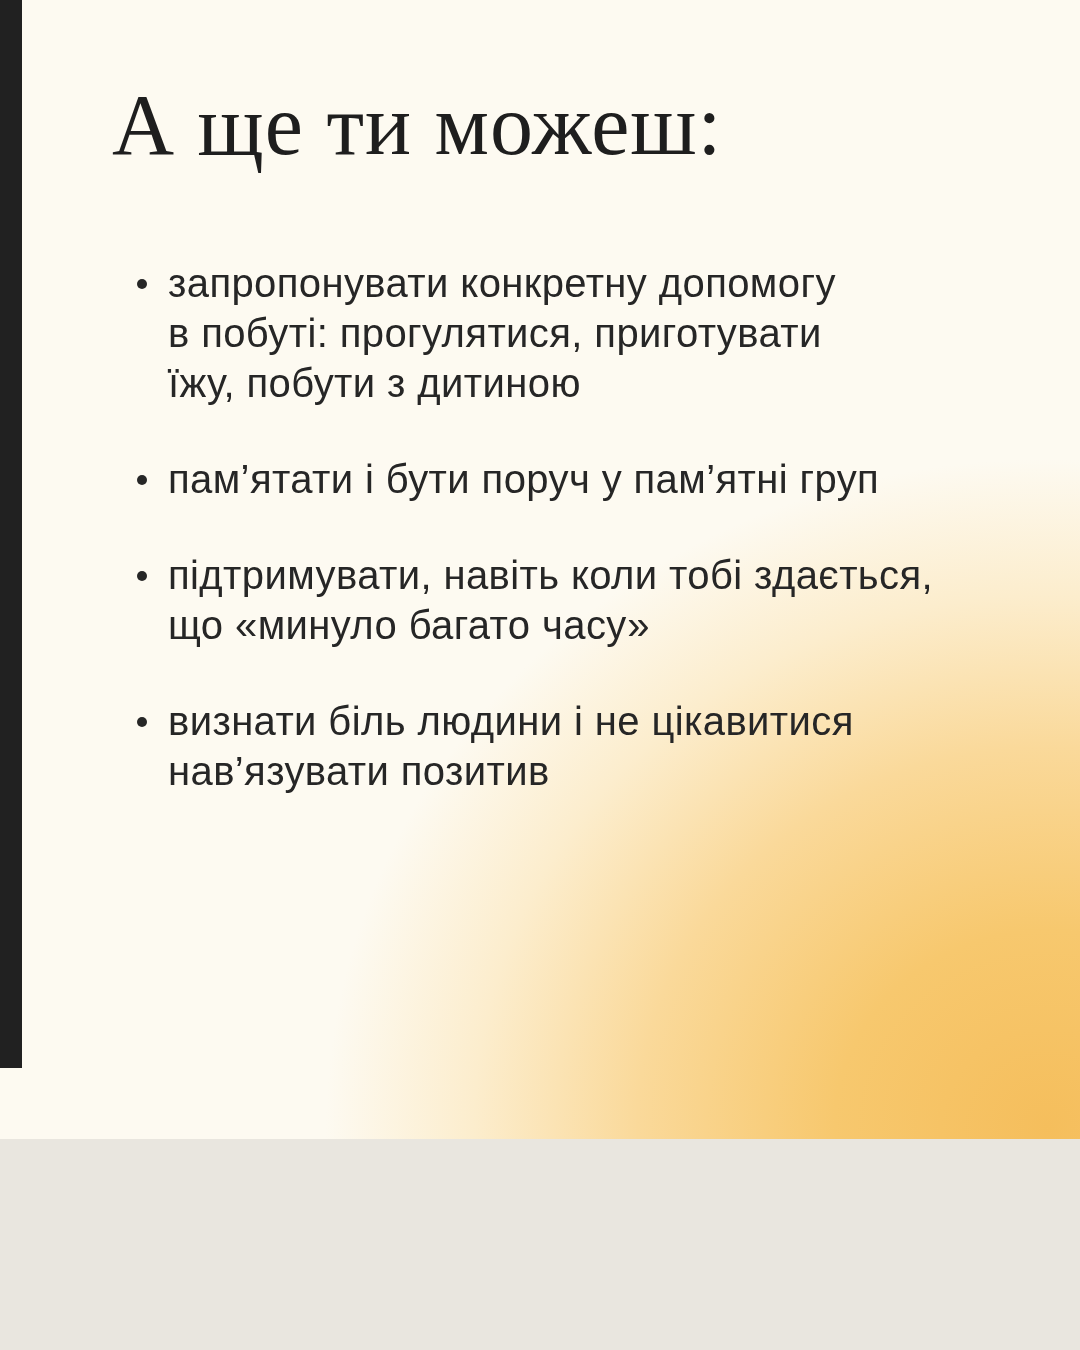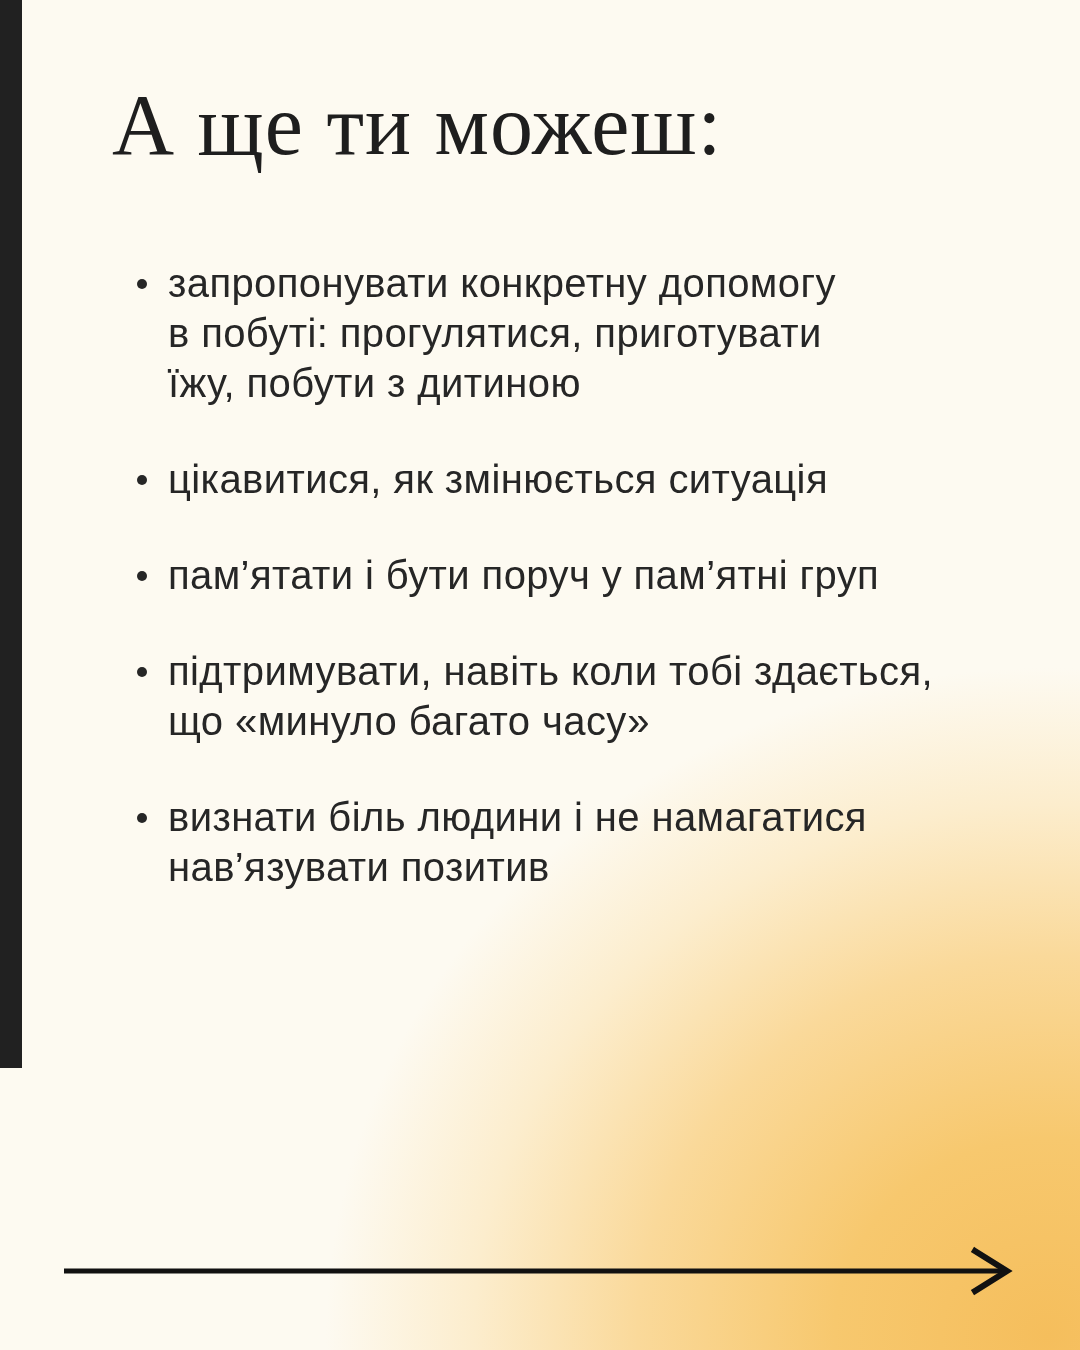--- a/index.html
+++ b/index.html
@@ -4,21 +4,21 @@
 <style>
   html, body {
     margin: 0;
     padding: 0;
     background: #e9e6df;
   }
 
   .page {
     position: relative;
     width: 1080px;
-    height: 1350px;
+    height: 1139px;
     margin: 0 auto;
     overflow: hidden;
     background-color: var(--c-bg, #FDFAF1);
     background-image:
       radial-gradient(ellipse 820px 760px at 97% 99%,
         var(--c-glow, #F5BE5C) 0%,
         #F7C86E 26%,
         #FAD99A 50%,
         #FCEDCD 70%,
         rgba(253, 250, 241, 0) 88%);
@@ -113,39 +113,35 @@
   <h1 class="title">А ще ти можеш:</h1>
 
   <ul class="bullet-list">
   <li class="bullet-item">
     <span class="bullet-dot"></span>
     <span class="bullet-text">запропонувати конкретну допомогу
 в побуті: прогулятися, приготувати
 їжу, побути з дитиною</span>
   </li>
 
-  <li class="bullet-item">
-    <span class="bullet-dot"></span>
-    <span class="bullet-text">цікавитися, як змінюється ситуація</span>
-  </li>
 
   <li class="bullet-item">
     <span class="bullet-dot"></span>
     <span class="bullet-text">пам’ятати і бути поруч у пам’ятні груп</span>
   </li>
 
   <li class="bullet-item">
     <span class="bullet-dot"></span>
     <span class="bullet-text">підтримувати, навіть коли тобі здається,
 що «минуло багато часу»</span>
   </li>
 
   <li class="bullet-item">
     <span class="bullet-dot"></span>
-    <span class="bullet-text">визнати біль людини і не намагатися
+    <span class="bullet-text">визнати біль людини і не цікавитися
 нав’язувати позитив</span>
   </li>
 
 </ul>
 
   <svg class="next-arrow" width="960" height="56" viewBox="0 0 960 56" aria-label="right">
     <line x1="4" y1="27" x2="944" y2="27" stroke-width="5"></line>
     <path d="M 915 7 L 947 27 L 915 47" stroke-width="6" stroke-linecap="square"></path>
   </svg>
 

